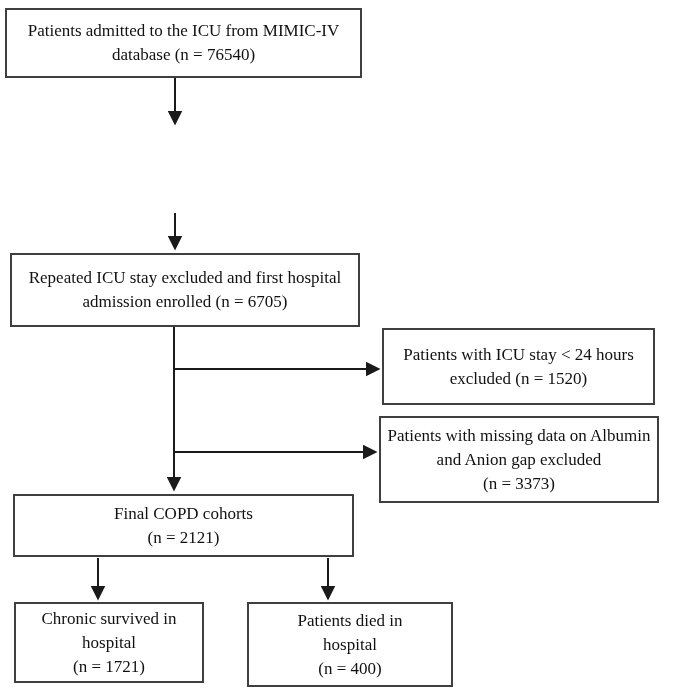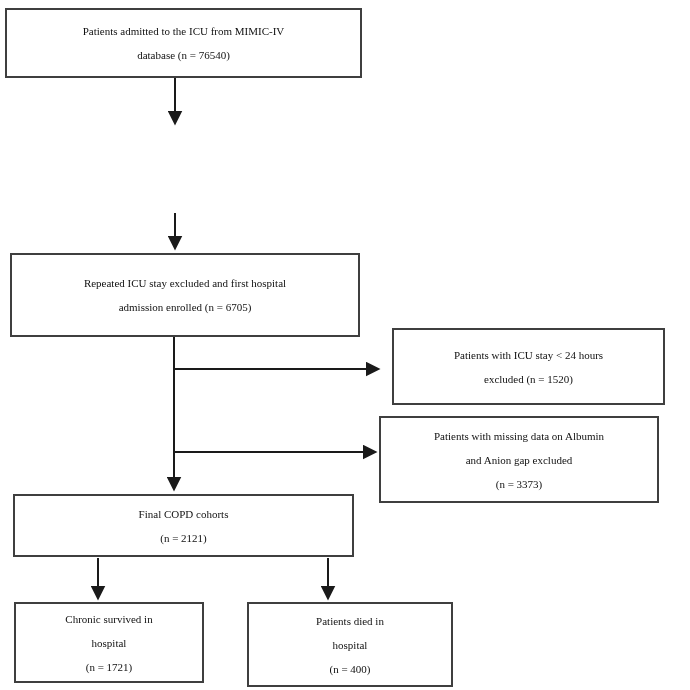--- a/index.html
+++ b/index.html
@@ -29,21 +29,21 @@
     border: 2px solid var(--box_border, #3f3f3f);
     background: var(--background, #ffffff);
     display: flex;
     flex-direction: column;
     justify-content: center;
     align-items: center;
     text-align: center;
     padding: 2px 8px;
   }
   .ln {
-    font-size: 11px;
+    font-size: 17px;
     line-height: 24px;
     white-space: nowrap;
   }
 </style>
 </head>
 <body>
 
 <div class="figure">
 
   <svg class="connectors" viewBox="0 0 690 690" xmlns="http://www.w3.org/2000/svg">
@@ -62,26 +62,26 @@
       <line x1="328" y1="558" x2="328" y2="596" marker-end="url(#arrowhead)"></line>
     </g>
   </svg>
 
   <div class="box" style="left:5px; top:8px; width:357px; height:70px;">
     <div class="ln">Patients admitted to the ICU from MIMIC-IV</div>
     <div class="ln">database (n = 76540)</div>
   </div>
 
 
-  <div class="box" style="left:10px; top:253px; width:350px; height:84px;font-family:Liberation Serif, serif;">
+  <div class="box" style="left:10px; top:253px; width:350px; height:74px;font-family:Liberation Serif, serif;">
     <div class="ln">Repeated ICU stay excluded and first hospital</div>
     <div class="ln">admission enrolled (n = 6705)</div>
   </div>
 
-  <div class="box" style="left:392px; top:328px; width:273px; height:77px;">
+  <div class="box" style="left:382px; top:328px; width:273px; height:77px;">
     <div class="ln">Patients with ICU stay &lt; 24 hours</div>
     <div class="ln">excluded (n = 1520)</div>
   </div>
 
   <div class="box" style="left:379px; top:416px; width:280px; height:87px;">
     <div class="ln">Patients with missing data on Albumin</div>
     <div class="ln">and Anion gap excluded</div>
     <div class="ln">(n = 3373)</div>
   </div>
 

